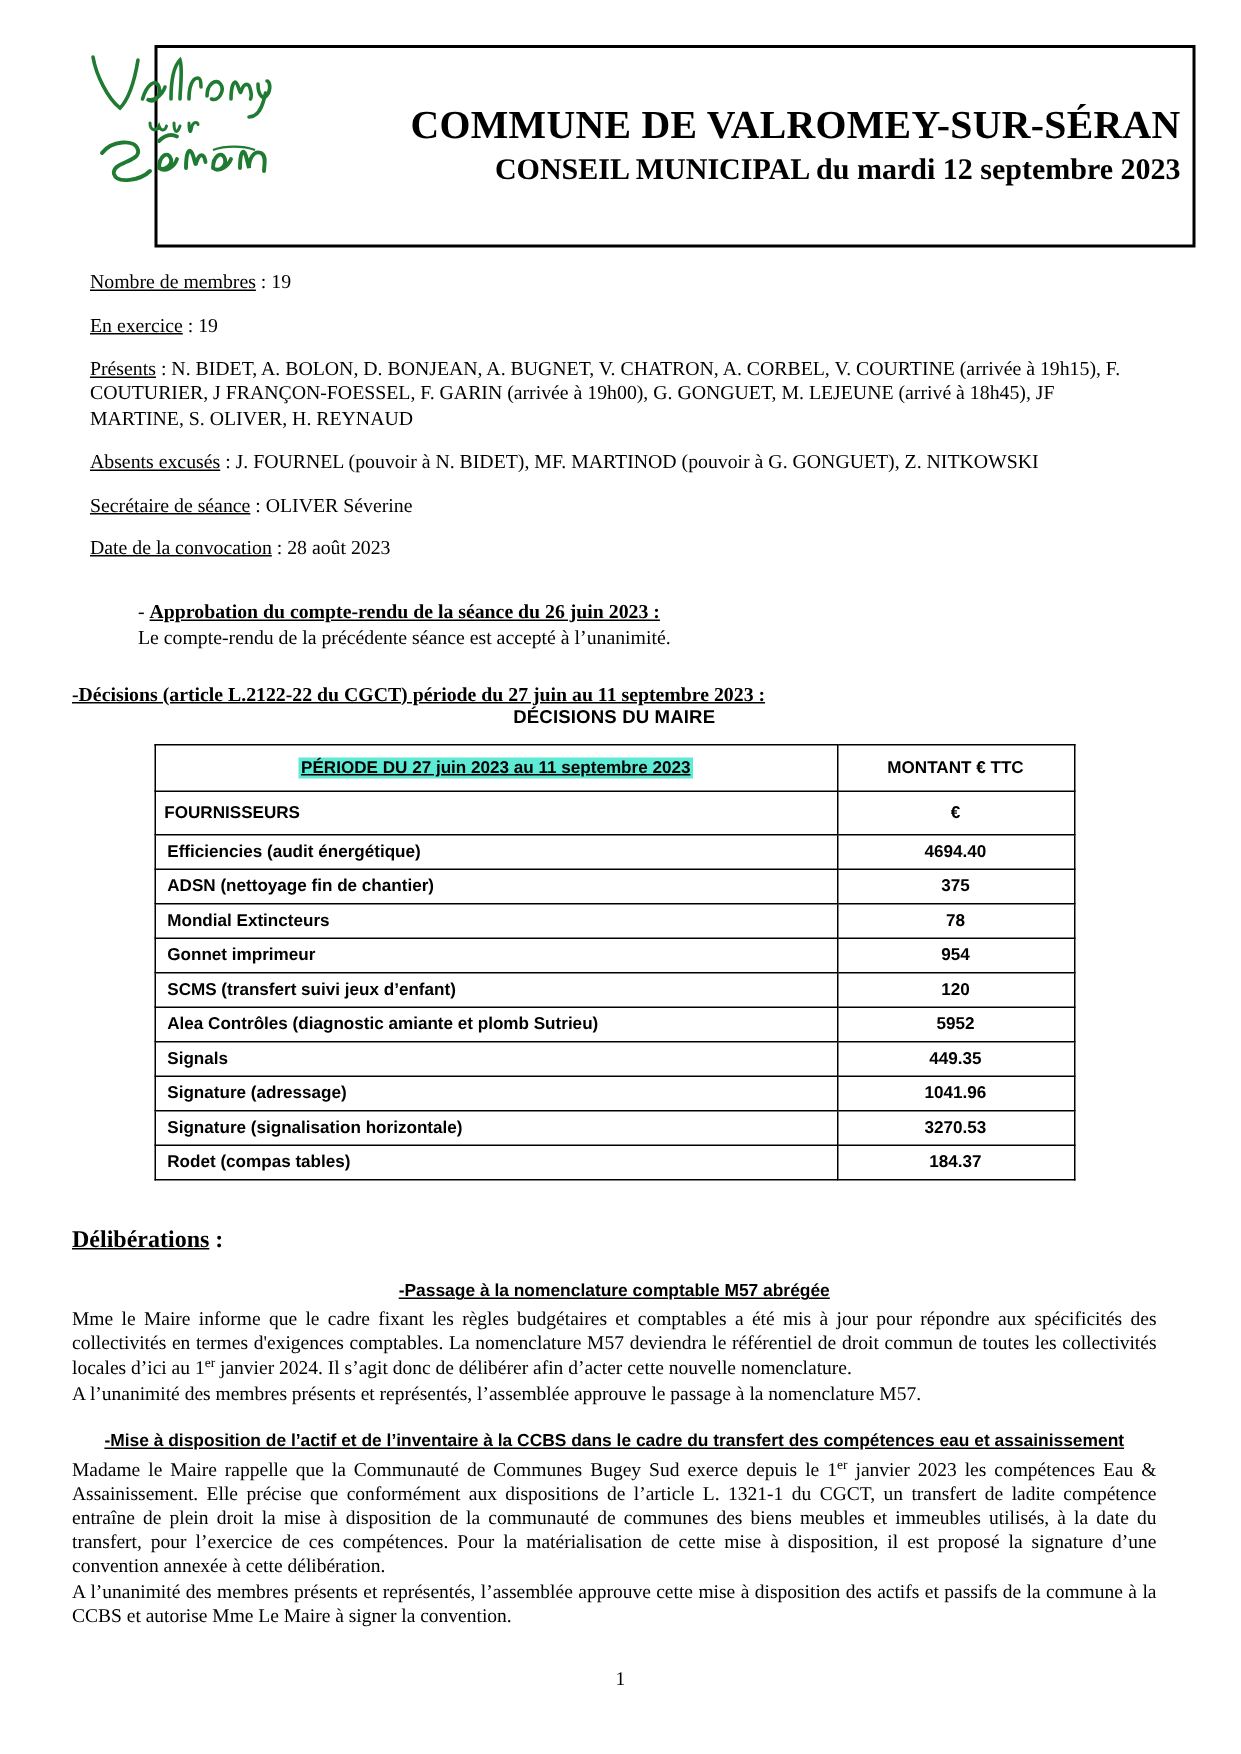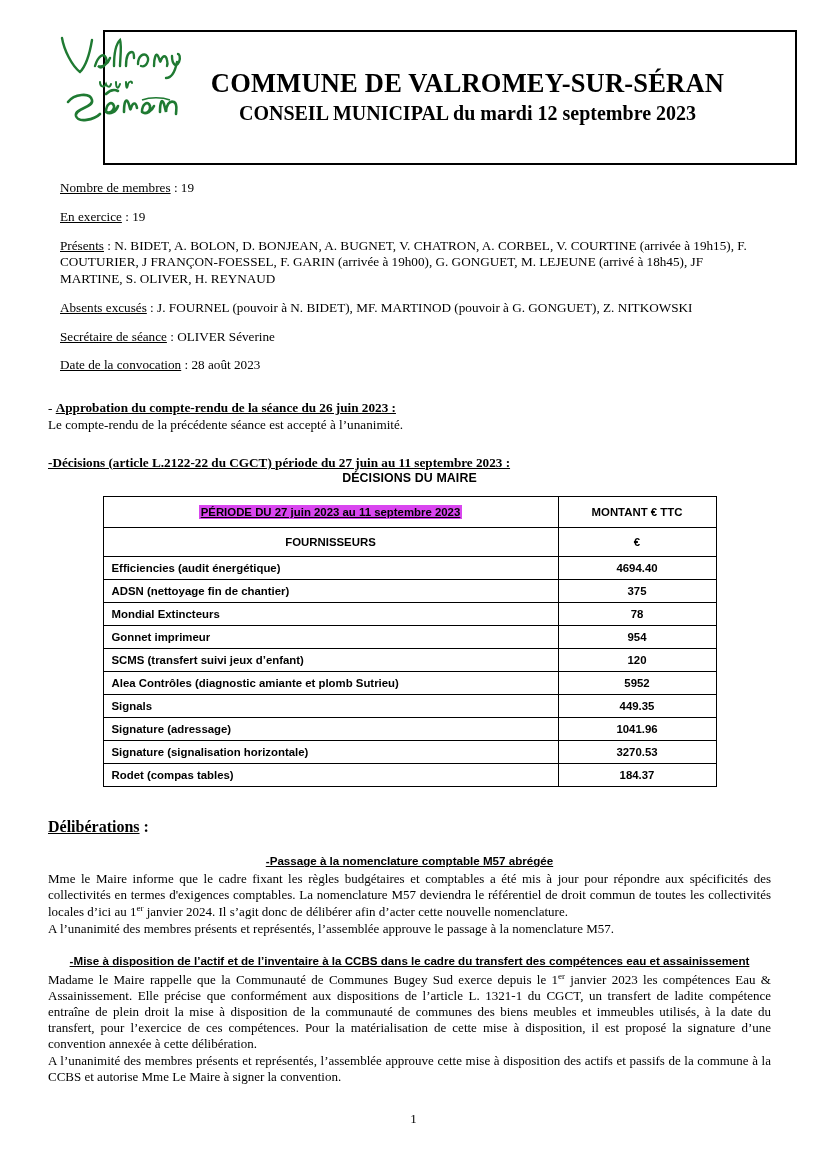--- a/index.html
+++ b/index.html
@@ -35,21 +35,21 @@
     right: 0;
     height: 135px;
     border: 2.5px solid #000;
     box-sizing: border-box;
   }
   .header-text {
     position: absolute;
     left: 120px;
     right: 10px;
     top: 52px;
-    text-align: center;
+    text-align: right;
   }
   .title-main {
     font-size: 26.5px;
     font-weight: bold;
     letter-spacing: 0.2px;
     line-height: 1.15;
   }
   .title-sub {
     font-size: 20px;
     font-weight: bold;
@@ -76,20 +76,21 @@
   .u { text-decoration: underline; }
   p { margin: 0; }
   .intro p { margin: 12px; }
 
   .section-line {
     font-weight: bold;
     font-size: 13.2px;
   }
   .sec-approb {
     margin-top: 26px;
+    margin-left: 44px;
   }
   .sec-decisions {
     margin-top: 21px;
   }
   .plain { font-weight: normal; }
 
   
   .table-title {
     text-align: center;
     font-weight: bold;
@@ -109,31 +110,30 @@
     padding: 3px 6px;
     height: 16px;
     vertical-align: middle;
   }
   .cell-head-left {
     text-align: center;
     font-weight: bold;
     padding: 7px 6px !important;
   }
   .hl {
-    background: #d946ef;
+    background: #5eead4;
     text-decoration: underline;
     padding: 1px 2px;
   }
   .cell-head-right {
     text-align: center;
     font-weight: bold;
     width: 145px;
   }
   .cell-four {
-    text-align: center;
     font-weight: bold;
     padding: 6px 6px !important;
   }
   .cell-amount {
     text-align: center;
     font-weight: bold;
   }
   .cell-supplier {
     font-weight: bold;
     padding-left: 8px !important;

